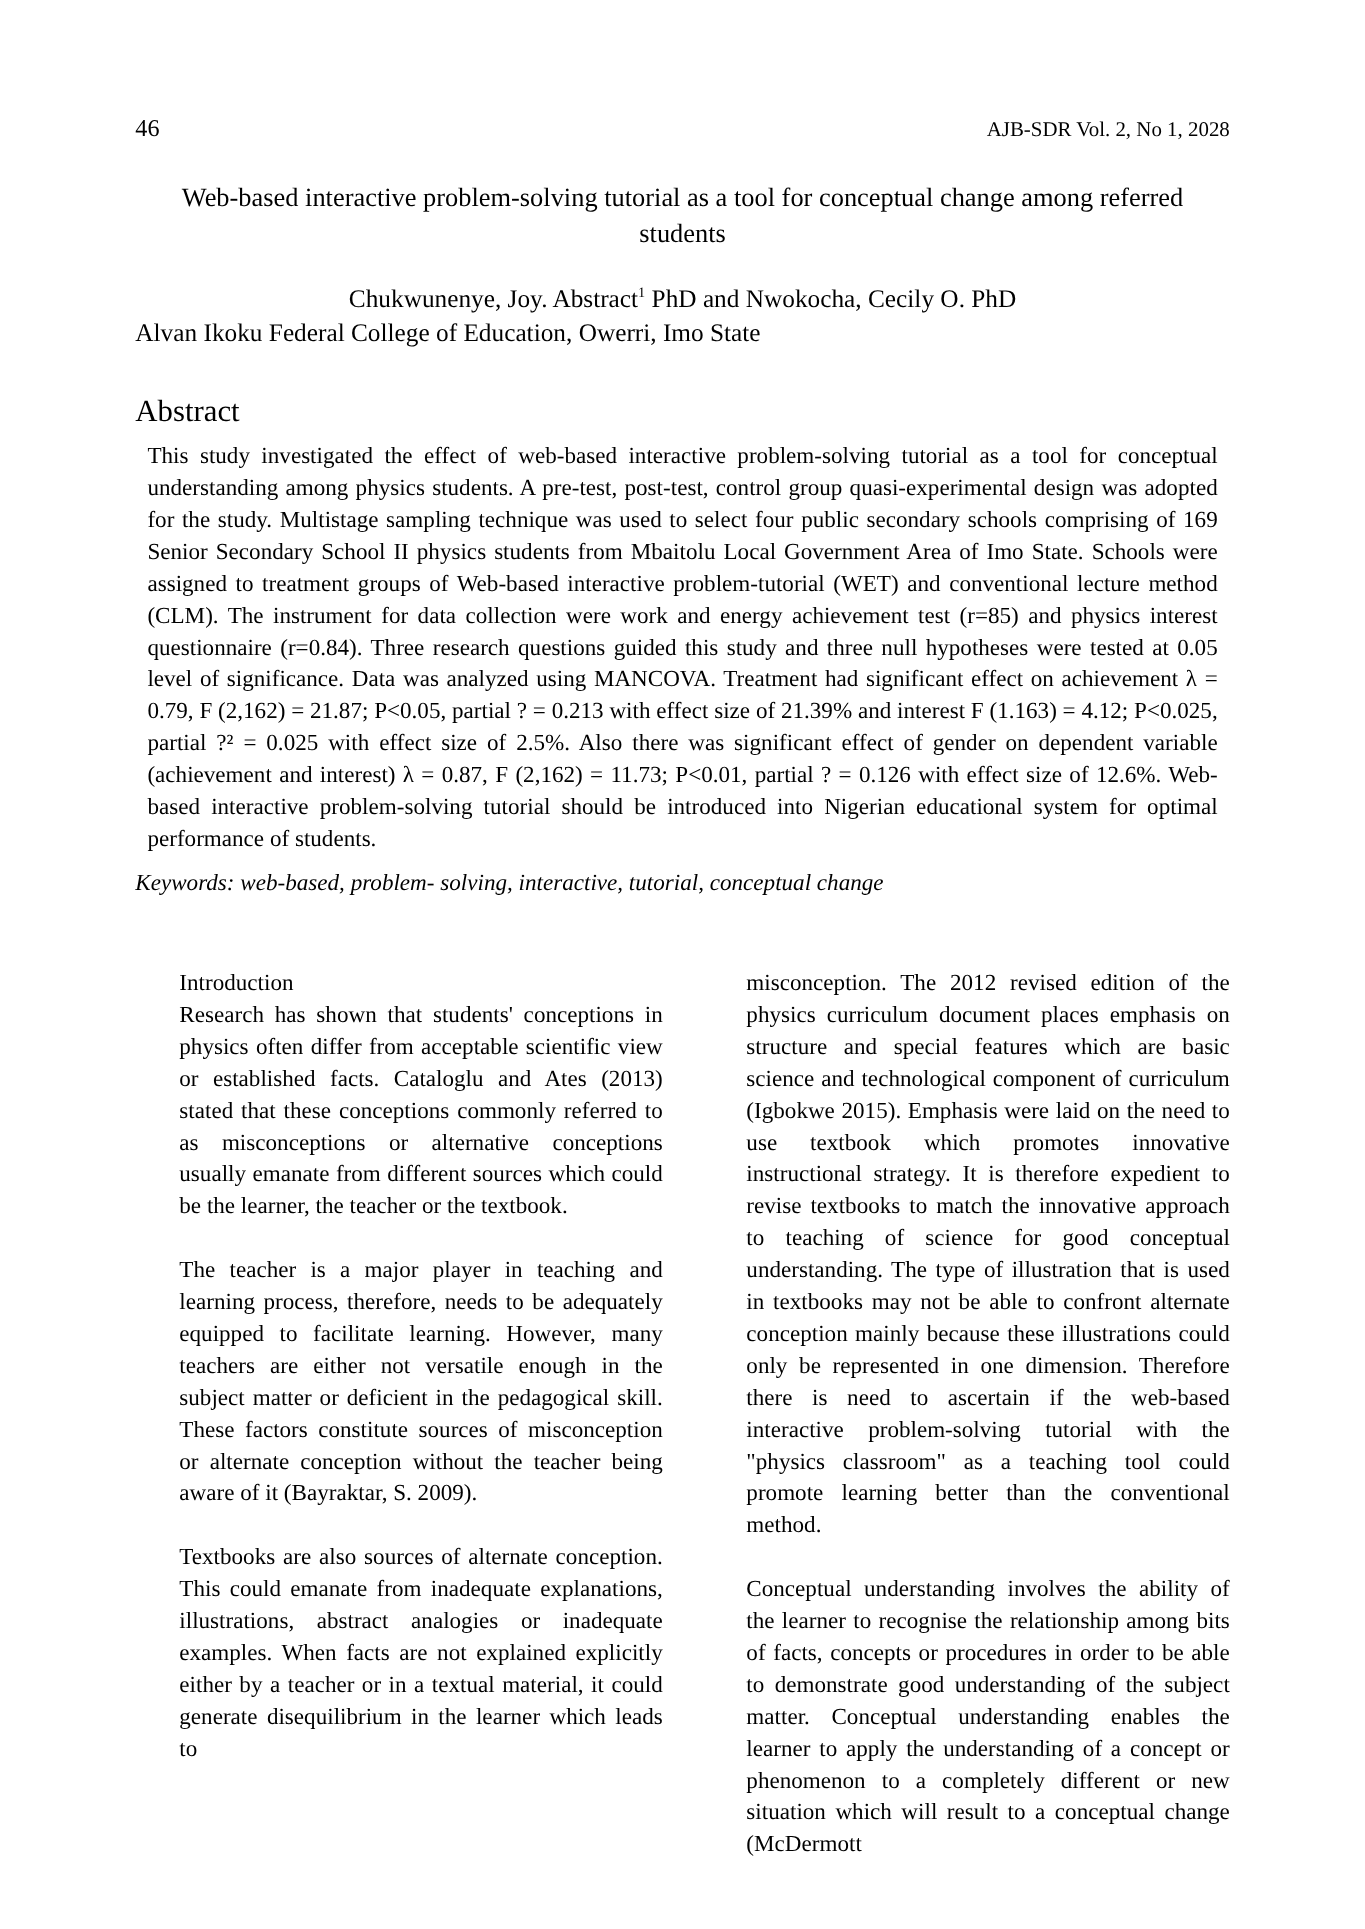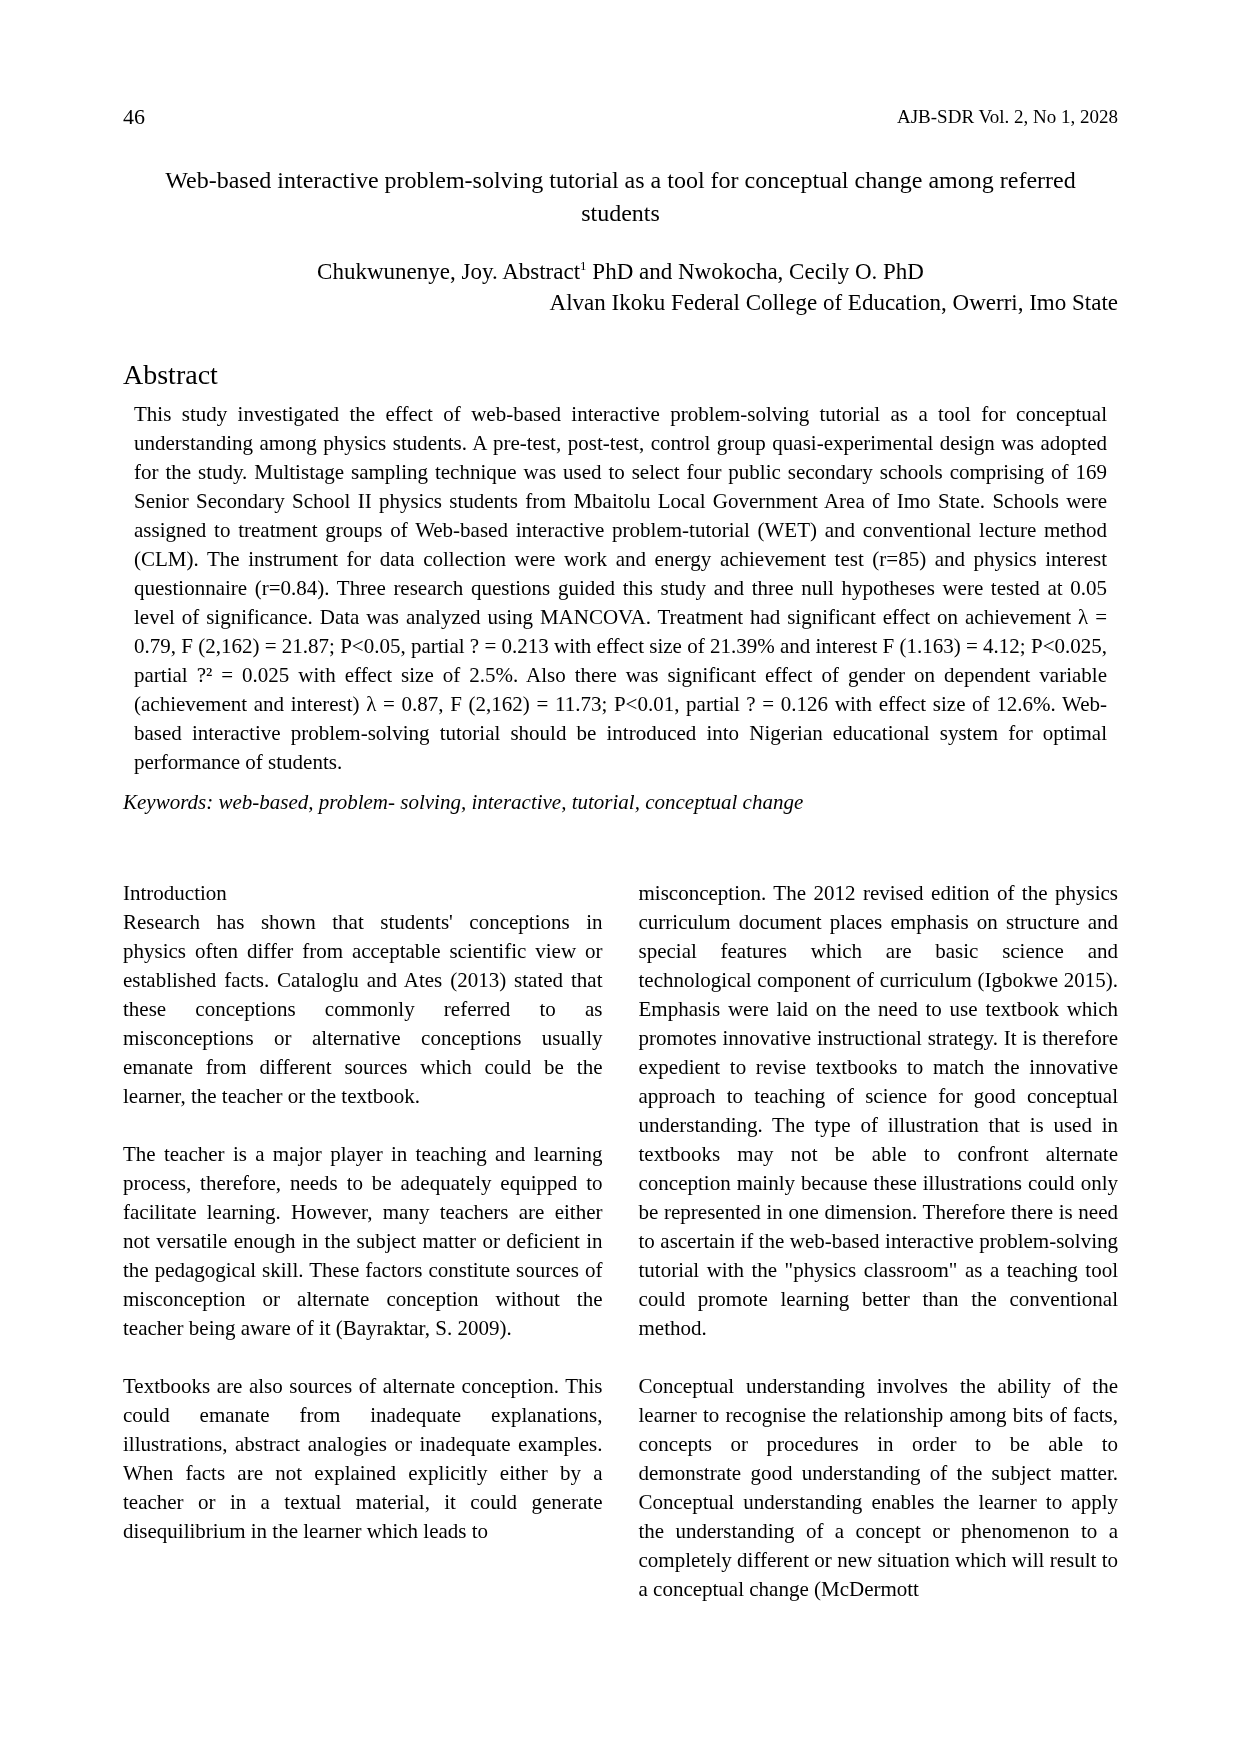--- a/index.html
+++ b/index.html
@@ -14,21 +14,21 @@
     background: #ffffff;
     color: #000000;
     font-family: "Liberation Serif", serif;
     box-sizing: border-box;
     padding: 104px 123px 0 123px;
     overflow: hidden;
   }
   .running-header {
     display: flex;
     justify-content: space-between;
-    align-items: center;
+    align-items: flex-end;
     font-size: 20px;
   }
   .page-number {
     font-size: 22px;
   }
   .journal-ref {
     font-size: 19px;
   }
   .paper-title {
     margin: 34px auto 0 auto;
@@ -42,21 +42,21 @@
     text-align: center;
     font-size: 23px;
     line-height: 31px;
   }
   .authors-line sup {
     font-size: 13px;
     vertical-align: super;
     line-height: 0;
   }
   .affiliation-line {
-    text-align: right;
+    text-align: left;
     font-size: 23px;
     line-height: 31px;
   }
   .abstract-heading {
     margin-top: 42px;
     font-size: 28px;
     line-height: 29px;
   }
   .abstract-body {
     margin: 11px;
@@ -73,20 +73,21 @@
     display: flex;
     gap: 36px;
     margin-top: 62px;
   }
   .column {
     flex: 1 1 0;
     min-width: 0;
     font-size: 21px;
     line-height: 29px;
     text-align: justify;
+    margin-left: 40px;
   }
   .section-heading {
     font-size: 21px;
     line-height: 29px;
     font-weight: normal;
     margin: 0;
   }
   .column p {
     margin: 0 0 29px 0;
   }

